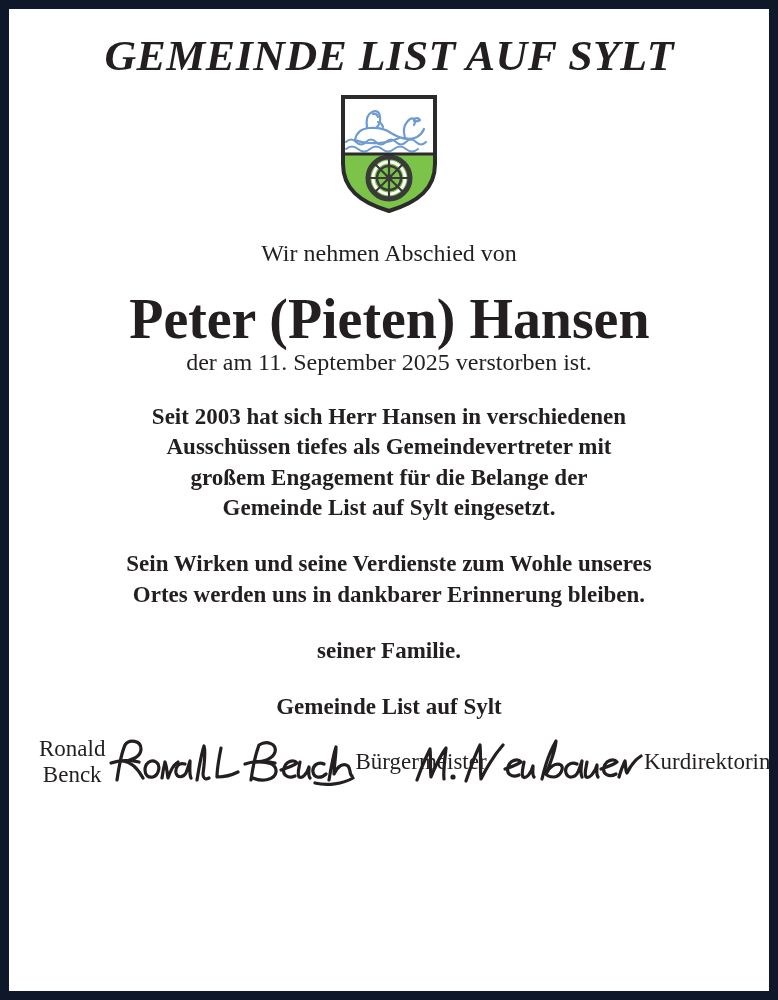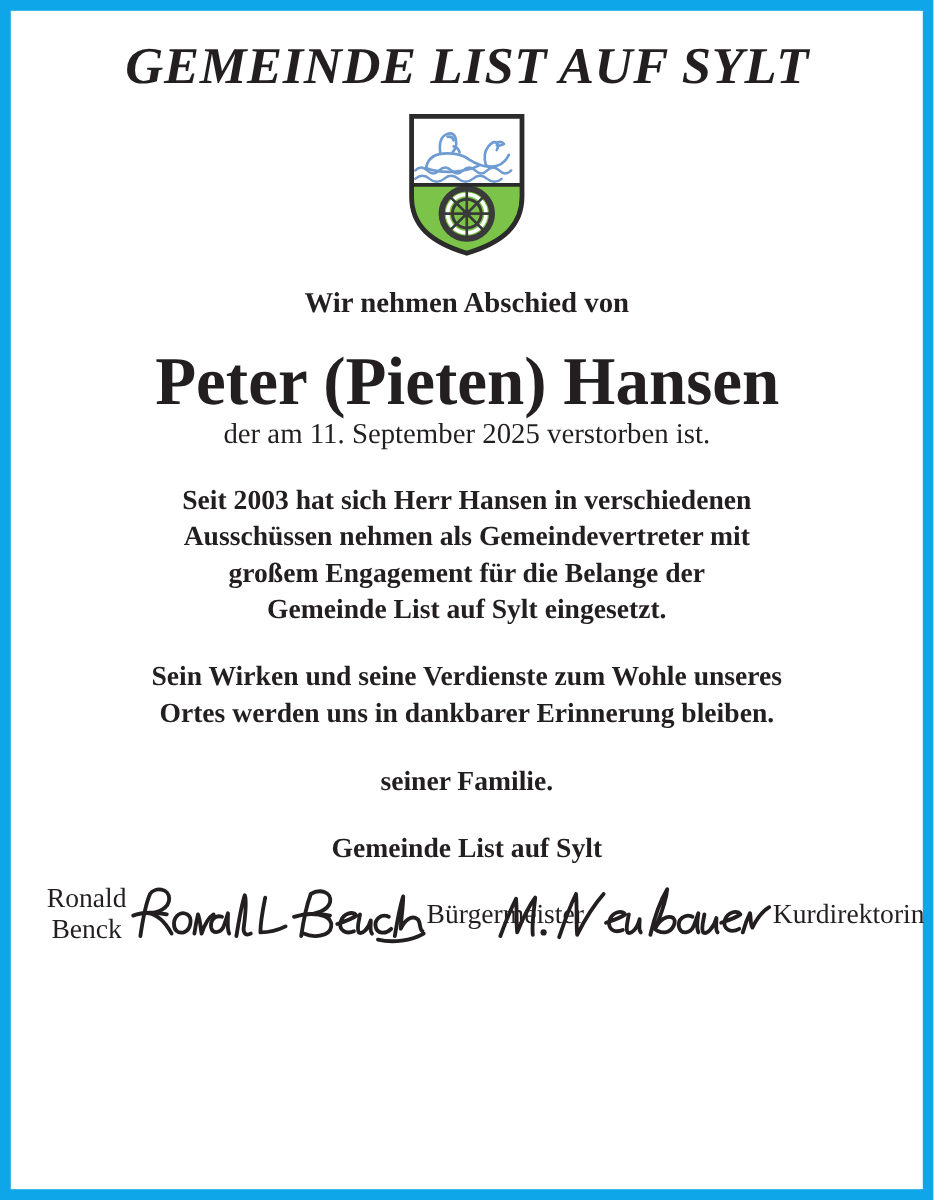--- a/index.html
+++ b/index.html
@@ -4,21 +4,21 @@
 <style>
   html, body {
     margin: 0;
     padding: 0;
     background: #ffffff;
   }
   #page {
     position: relative;
     width: 778px;
     height: 1000px;
-    background: #0ea5e9;
+    background: #0f172a;
     box-sizing: border-box;
     overflow: hidden;
     font-family: "Liberation Serif", "DejaVu Serif", serif;
   }
   #card {
     position: absolute;
     left: 9px;
     top: 9px;
     width: 760px;
     height: 982px;
@@ -49,21 +49,20 @@
     height: 124px;
   }
   .crest-wrap svg { display: block; width: 104px; height: 124px; }
 
   
   .lead {
     font-size: 24px;
     color: #231f20;
     text-align: center;
     margin-top: 24px;
-    font-weight: bold;
   }
   .deceased-name {
     font-size: 57px;
     font-weight: bold;
     color: #231f20;
     text-align: center;
     white-space: nowrap;
     line-height: 1.05;
     margin-top: 22px;
     transform: scaleX(0.98);
@@ -181,21 +180,21 @@
     </div>
 
     <div class="lead">Wir nehmen Abschied von</div>
 
     <div class="deceased-name">Peter (Pieten) Hansen</div>
 
     <div class="death-line">der am 11. September 2025 verstorben ist.</div>
 
     <div class="para">
       <span class="ln">Seit 2003 hat sich Herr Hansen in verschiedenen</span>
-      <span class="ln">Ausschüssen nehmen als Gemeindevertreter mit</span>
+      <span class="ln">Ausschüssen tiefes als Gemeindevertreter mit</span>
       <span class="ln">großem Engagement für die Belange der</span>
       <span class="ln">Gemeinde List auf Sylt eingesetzt.</span>
     </div>
 
     <div class="para">
       <span class="ln">Sein Wirken und seine Verdienste zum Wohle unseres</span>
       <span class="ln">Ortes werden uns in dankbarer Erinnerung bleiben.</span>
     </div>
 
 

